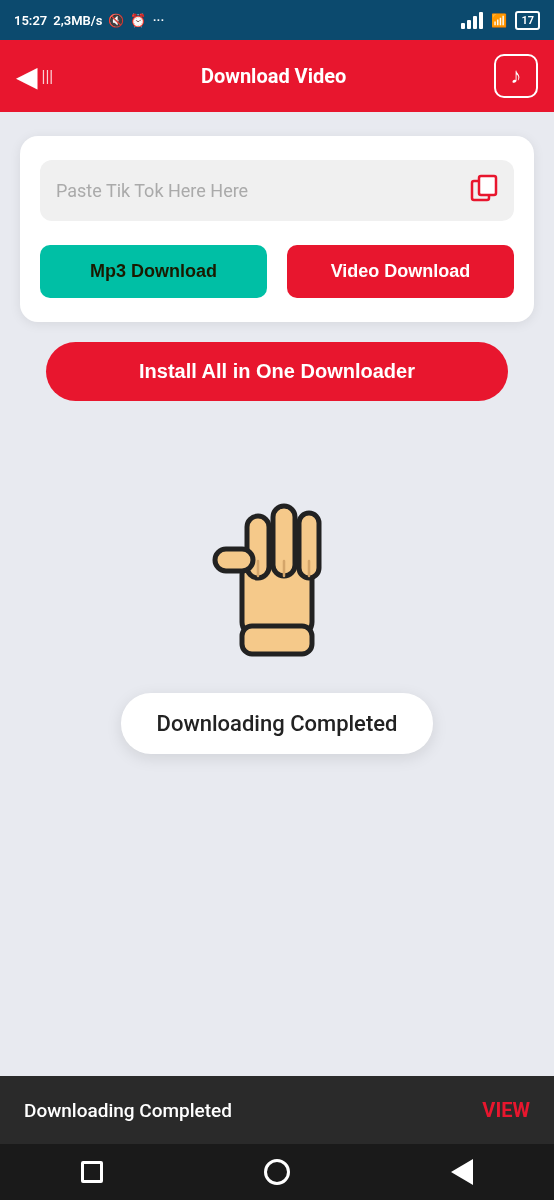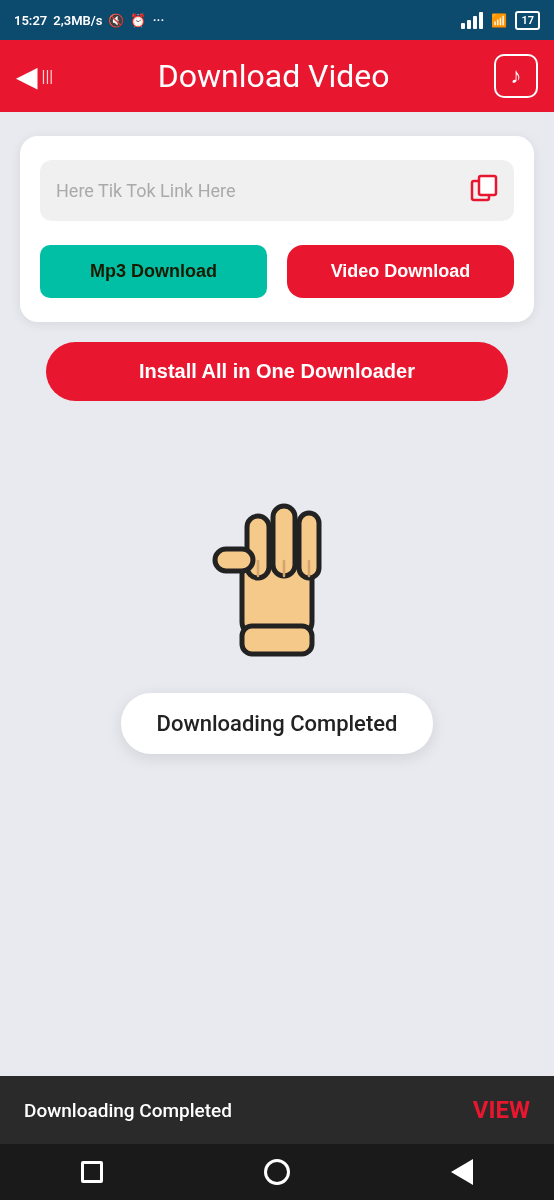--- a/index.html
+++ b/index.html
@@ -46,22 +46,22 @@
     .header-back {
       color: white;
       font-size: 28px;
       display: flex;
       align-items: center;
       gap: 4px;
       cursor: pointer;
     }
     .header-title {
       color: white;
-      font-size: 32px;
-      font-weight: 400;
+      font-size: 20px;
+      font-weight: 700;
       flex: 1;
       text-align: center;
     }
     .header-icon {
       width: 44px;
       height: 44px;
       border: 2px solid white;
       border-radius: 10px;
       display: flex;
       align-items: center;
@@ -126,21 +126,21 @@
       padding: 16px 24px;
       flex: 1;
       cursor: pointer;
     }
     .btn-video {
       background: #e8162e;
       color: white;
       font-size: 18px;
       font-weight: 700;
       border: none;
-      border-radius: 16px;
+      border-radius: 10px;
       padding: 16px 24px;
       flex: 1;
       cursor: pointer;
     }
 
     
     .btn-install {
       background: #e8162e;
       color: white;
       font-size: 20px;
@@ -193,21 +193,21 @@
       justify-content: space-between;
       padding: 0 24px;
     }
     .bottom-bar-text {
       color: white;
       font-size: 19px;
       font-weight: 500;
     }
     .bottom-bar-view {
       color: #e8162e;
-      font-size: 24px;
+      font-size: 20px;
       font-weight: 700;
       cursor: pointer;
       text-align: right;
     }
 
     
     .nav-bar {
       position: absolute;
       bottom: 0;
       left: 0;
@@ -278,21 +278,21 @@
   <div class="header-icon">
     <span>♪</span>
   </div>
 </div>
 
 <div class="main">
 
   <div class="card">
 
     <div class="link-input-container">
-      <span class="link-input-placeholder">Here Tik Tok Link Here</span>
+      <span class="link-input-placeholder">Paste Tik Tok Here Here</span>
       <span class="paste-icon">
         <svg width="28" height="28" viewBox="0 0 28 28" fill="none" xmlns="http://www.w3.org/2000/svg">
           <rect x="2" y="7" width="17" height="19" rx="2" stroke="#e8162e" stroke-width="2.5" fill="none"></rect>
           <rect x="9" y="2" width="17" height="19" rx="2" stroke="#e8162e" stroke-width="2.5" fill="white"></rect>
         </svg>
       </span>
     </div>
 
     <div class="buttons-row">
       <button class="btn-mp3">Mp3 Download</button>

